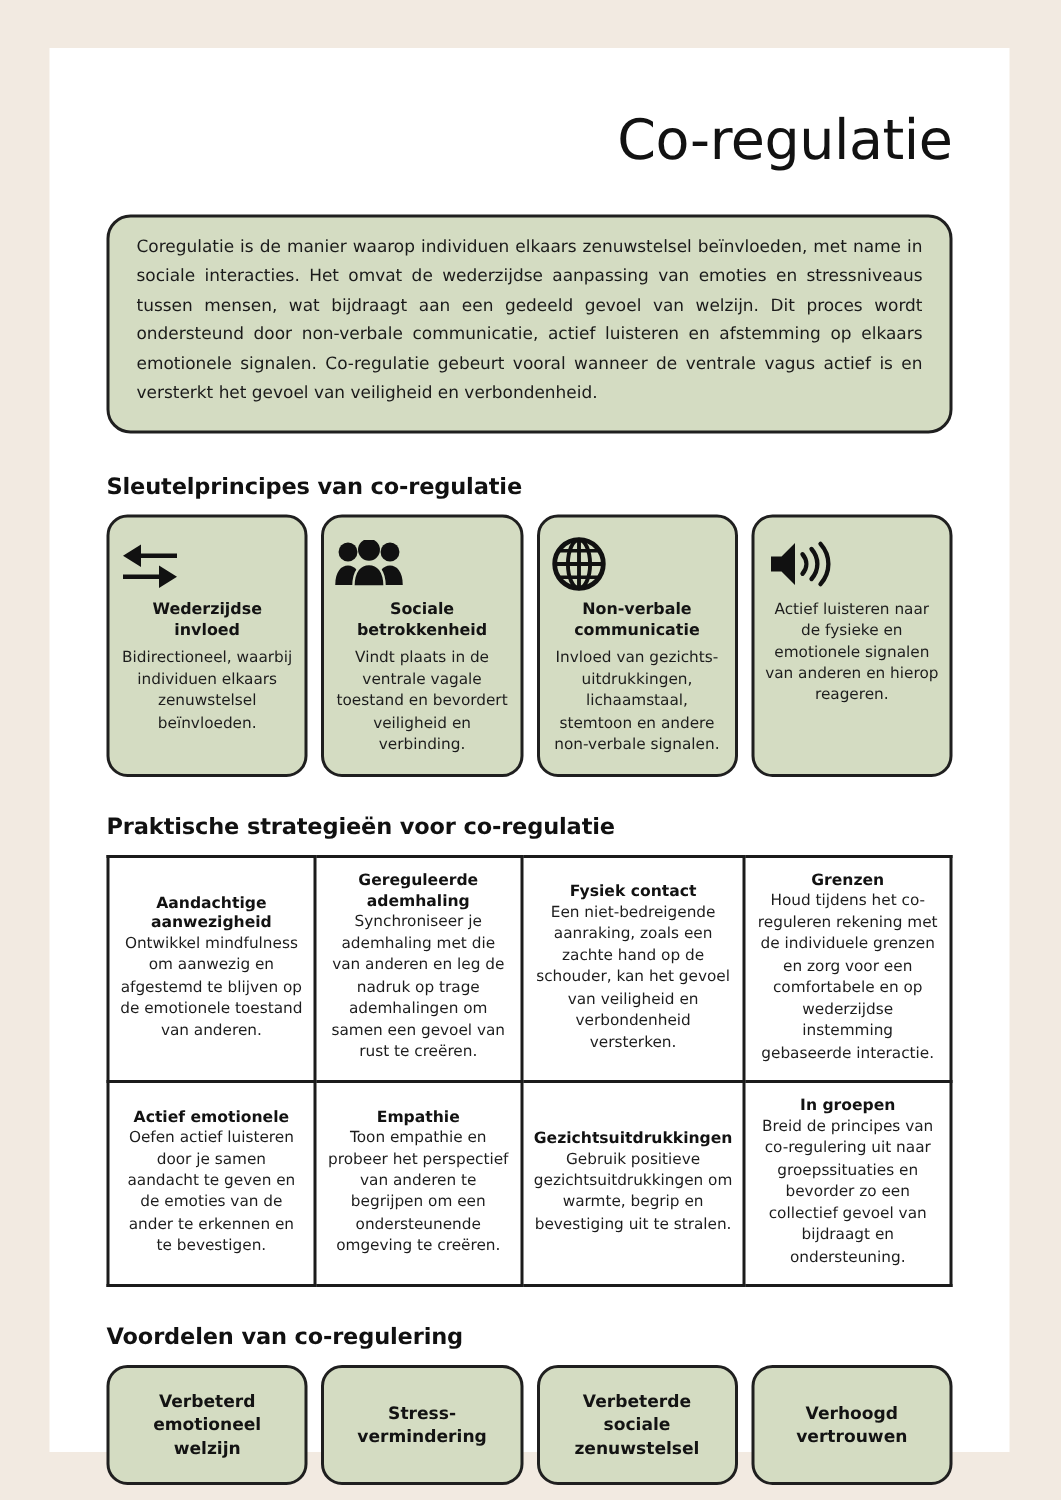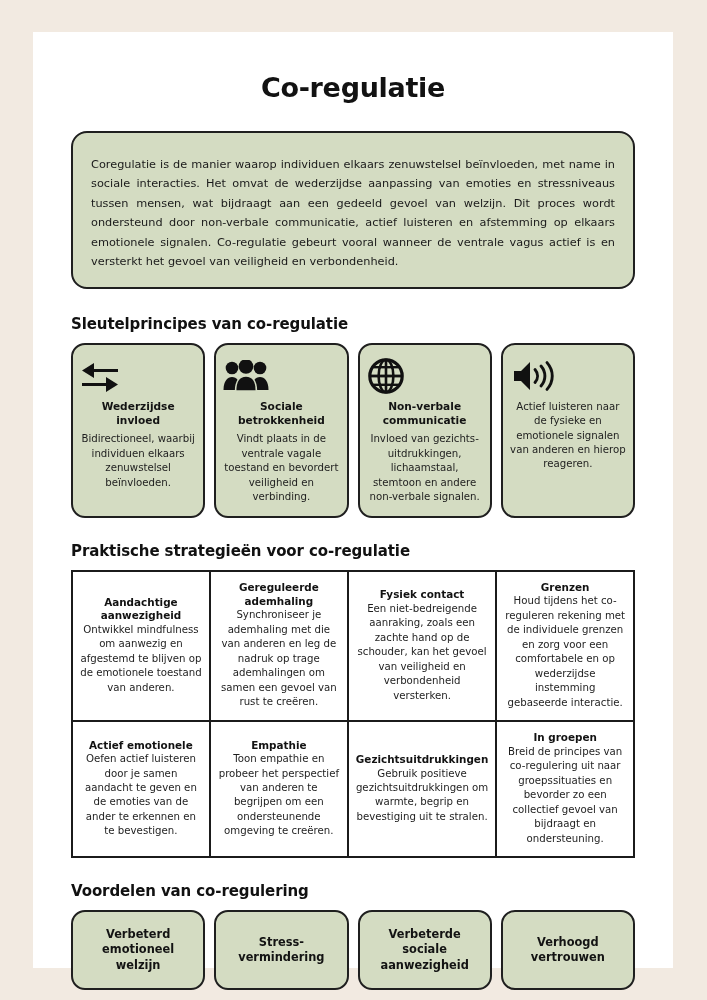--- a/index.html
+++ b/index.html
@@ -21,35 +21,35 @@
     left: 33px;
     top: 32px;
     width: 640px;
     height: 936px;
     background: #ffffff;
     padding: 26px 38px 0 38px;
   }
 
   
   .title {
-    text-align: center;
-    font-size: 27px;
-    font-weight: bold;
+    text-align: right;
+    font-size: 37px;
+    font-weight: normal;
     letter-spacing: -0.3px;
     color: #121212;
     margin-top: 14px;
     margin-bottom: 28px;
   }
 
   
   .intro-box {
     background: #D4DCC2;
     border: 2px solid #1f1f1f;
     border-radius: 16px;
-    padding: 22px 18px 15px 18px;
+    padding: 10px 18px 15px 18px;
     margin-bottom: 26px;
   }
   .intro-text {
     font-size: 11.3px;
     line-height: 1.72;
     text-align: justify;
     color: #1a1a1a;
   }
 
   
@@ -267,20 +267,20 @@
   <h2 class="section-heading">Voordelen van co-regulering</h2>
 
   <div class="benefits-row">
     <div class="benefit-card">
       <div class="benefit-label">Verbeterd emotioneel welzijn</div>
     </div>
     <div class="benefit-card">
       <div class="benefit-label">Stress-vermindering</div>
     </div>
     <div class="benefit-card">
-      <div class="benefit-label">Verbeterde sociale aanwezigheid</div>
+      <div class="benefit-label">Verbeterde sociale zenuwstelsel</div>
     </div>
     <div class="benefit-card">
       <div class="benefit-label">Verhoogd vertrouwen</div>
     </div>
   </div>
 
 </div>
 
 </body></html>

